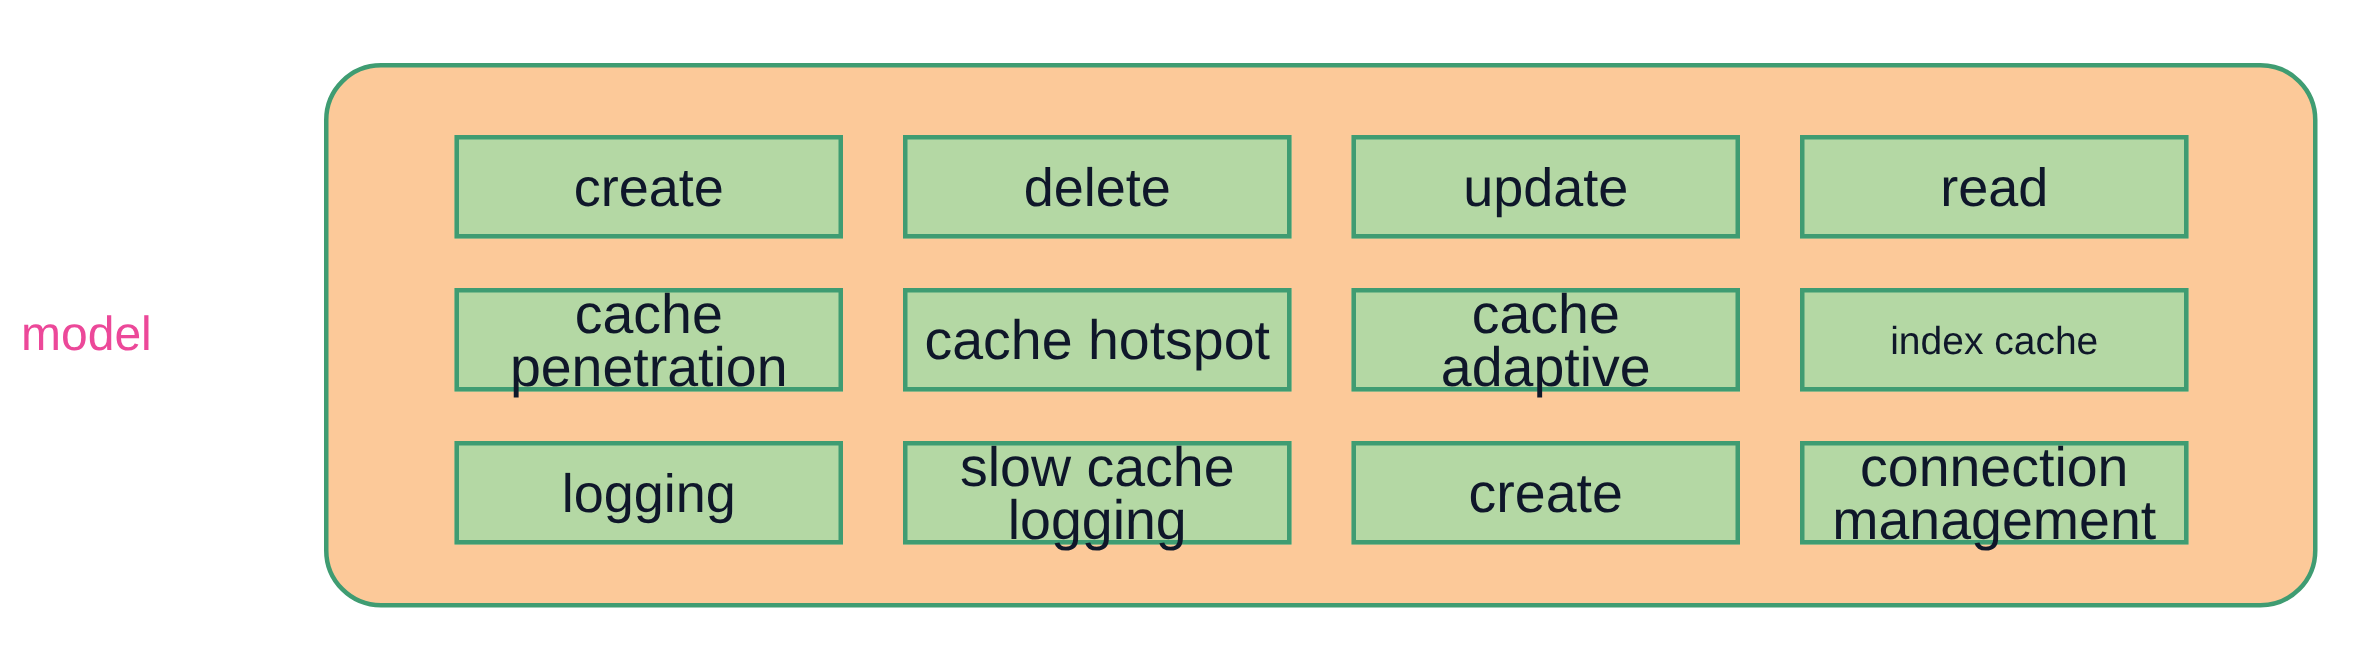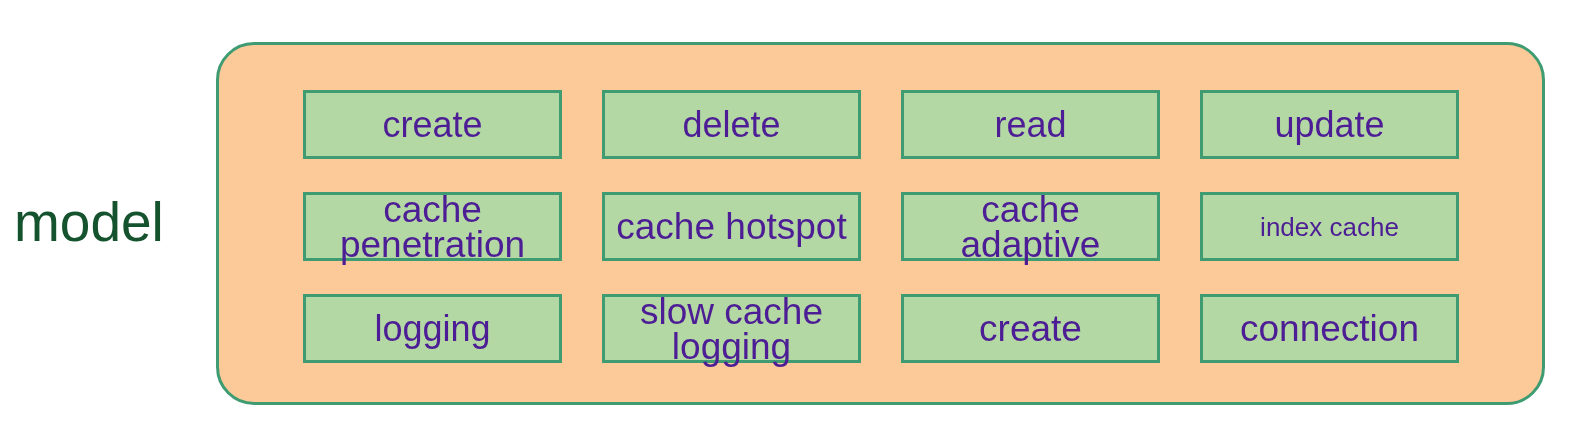--- a/index.html
+++ b/index.html
@@ -19,23 +19,23 @@
     height: 440px;
     background: #ffffff;
   }
 
   
   .side-label {
     position: absolute;
     left: 14px;
     top: 196px;
     width: 190px;
-    font-size: 55px;
+    font-size: 32px;
     line-height: 52px;
-    color: #14532d;
+    color: #ec4899;
     white-space: nowrap;
     letter-spacing: 0px;
   }
 
   
   .group-box {
     position: absolute;
     left: 216px;
     top: 42px;
     width: 1329px;
@@ -64,21 +64,21 @@
   .cell {
     box-sizing: border-box;
     width: 259px;
     height: 69px;
     background: #b4d8a4;
     border: 3px solid #3f9c72;
     display: flex;
     flex-direction: column;
     align-items: center;
     justify-content: center;
-    color: #4c1d95;
+    color: #0f172a;
     text-align: center;
   }
   .cell.one-line {
     font-size: 36px;
     line-height: 42px;
   }
   .cell.one-line-small {
     font-size: 26px;
     line-height: 36px;
   }
@@ -102,24 +102,24 @@
     <div class="grid">
 
       <div class="grid-row">
         <div class="cell one-line">
           <span class="line">create</span>
         </div>
         <div class="cell one-line">
           <span class="line">delete</span>
         </div>
         <div class="cell one-line">
-          <span class="line">read</span>
+          <span class="line">update</span>
         </div>
         <div class="cell one-line">
-          <span class="line">update</span>
+          <span class="line">read</span>
         </div>
       </div>
 
       <div class="grid-row">
         <div class="cell two-line">
           <span class="line">cache</span>
           <span class="line">penetration</span>
         </div>
         <div class="cell two-line">
           <span class="line">cache hotspot</span>
@@ -139,18 +139,19 @@
         </div>
         <div class="cell two-line">
           <span class="line">slow cache</span>
           <span class="line">logging</span>
         </div>
         <div class="cell two-line">
           <span class="line">create</span>
         </div>
         <div class="cell two-line">
           <span class="line">connection</span>
+          <span class="line">management</span>
         </div>
       </div>
 
     </div>
   </div>
 </div>
 
 </body></html>

